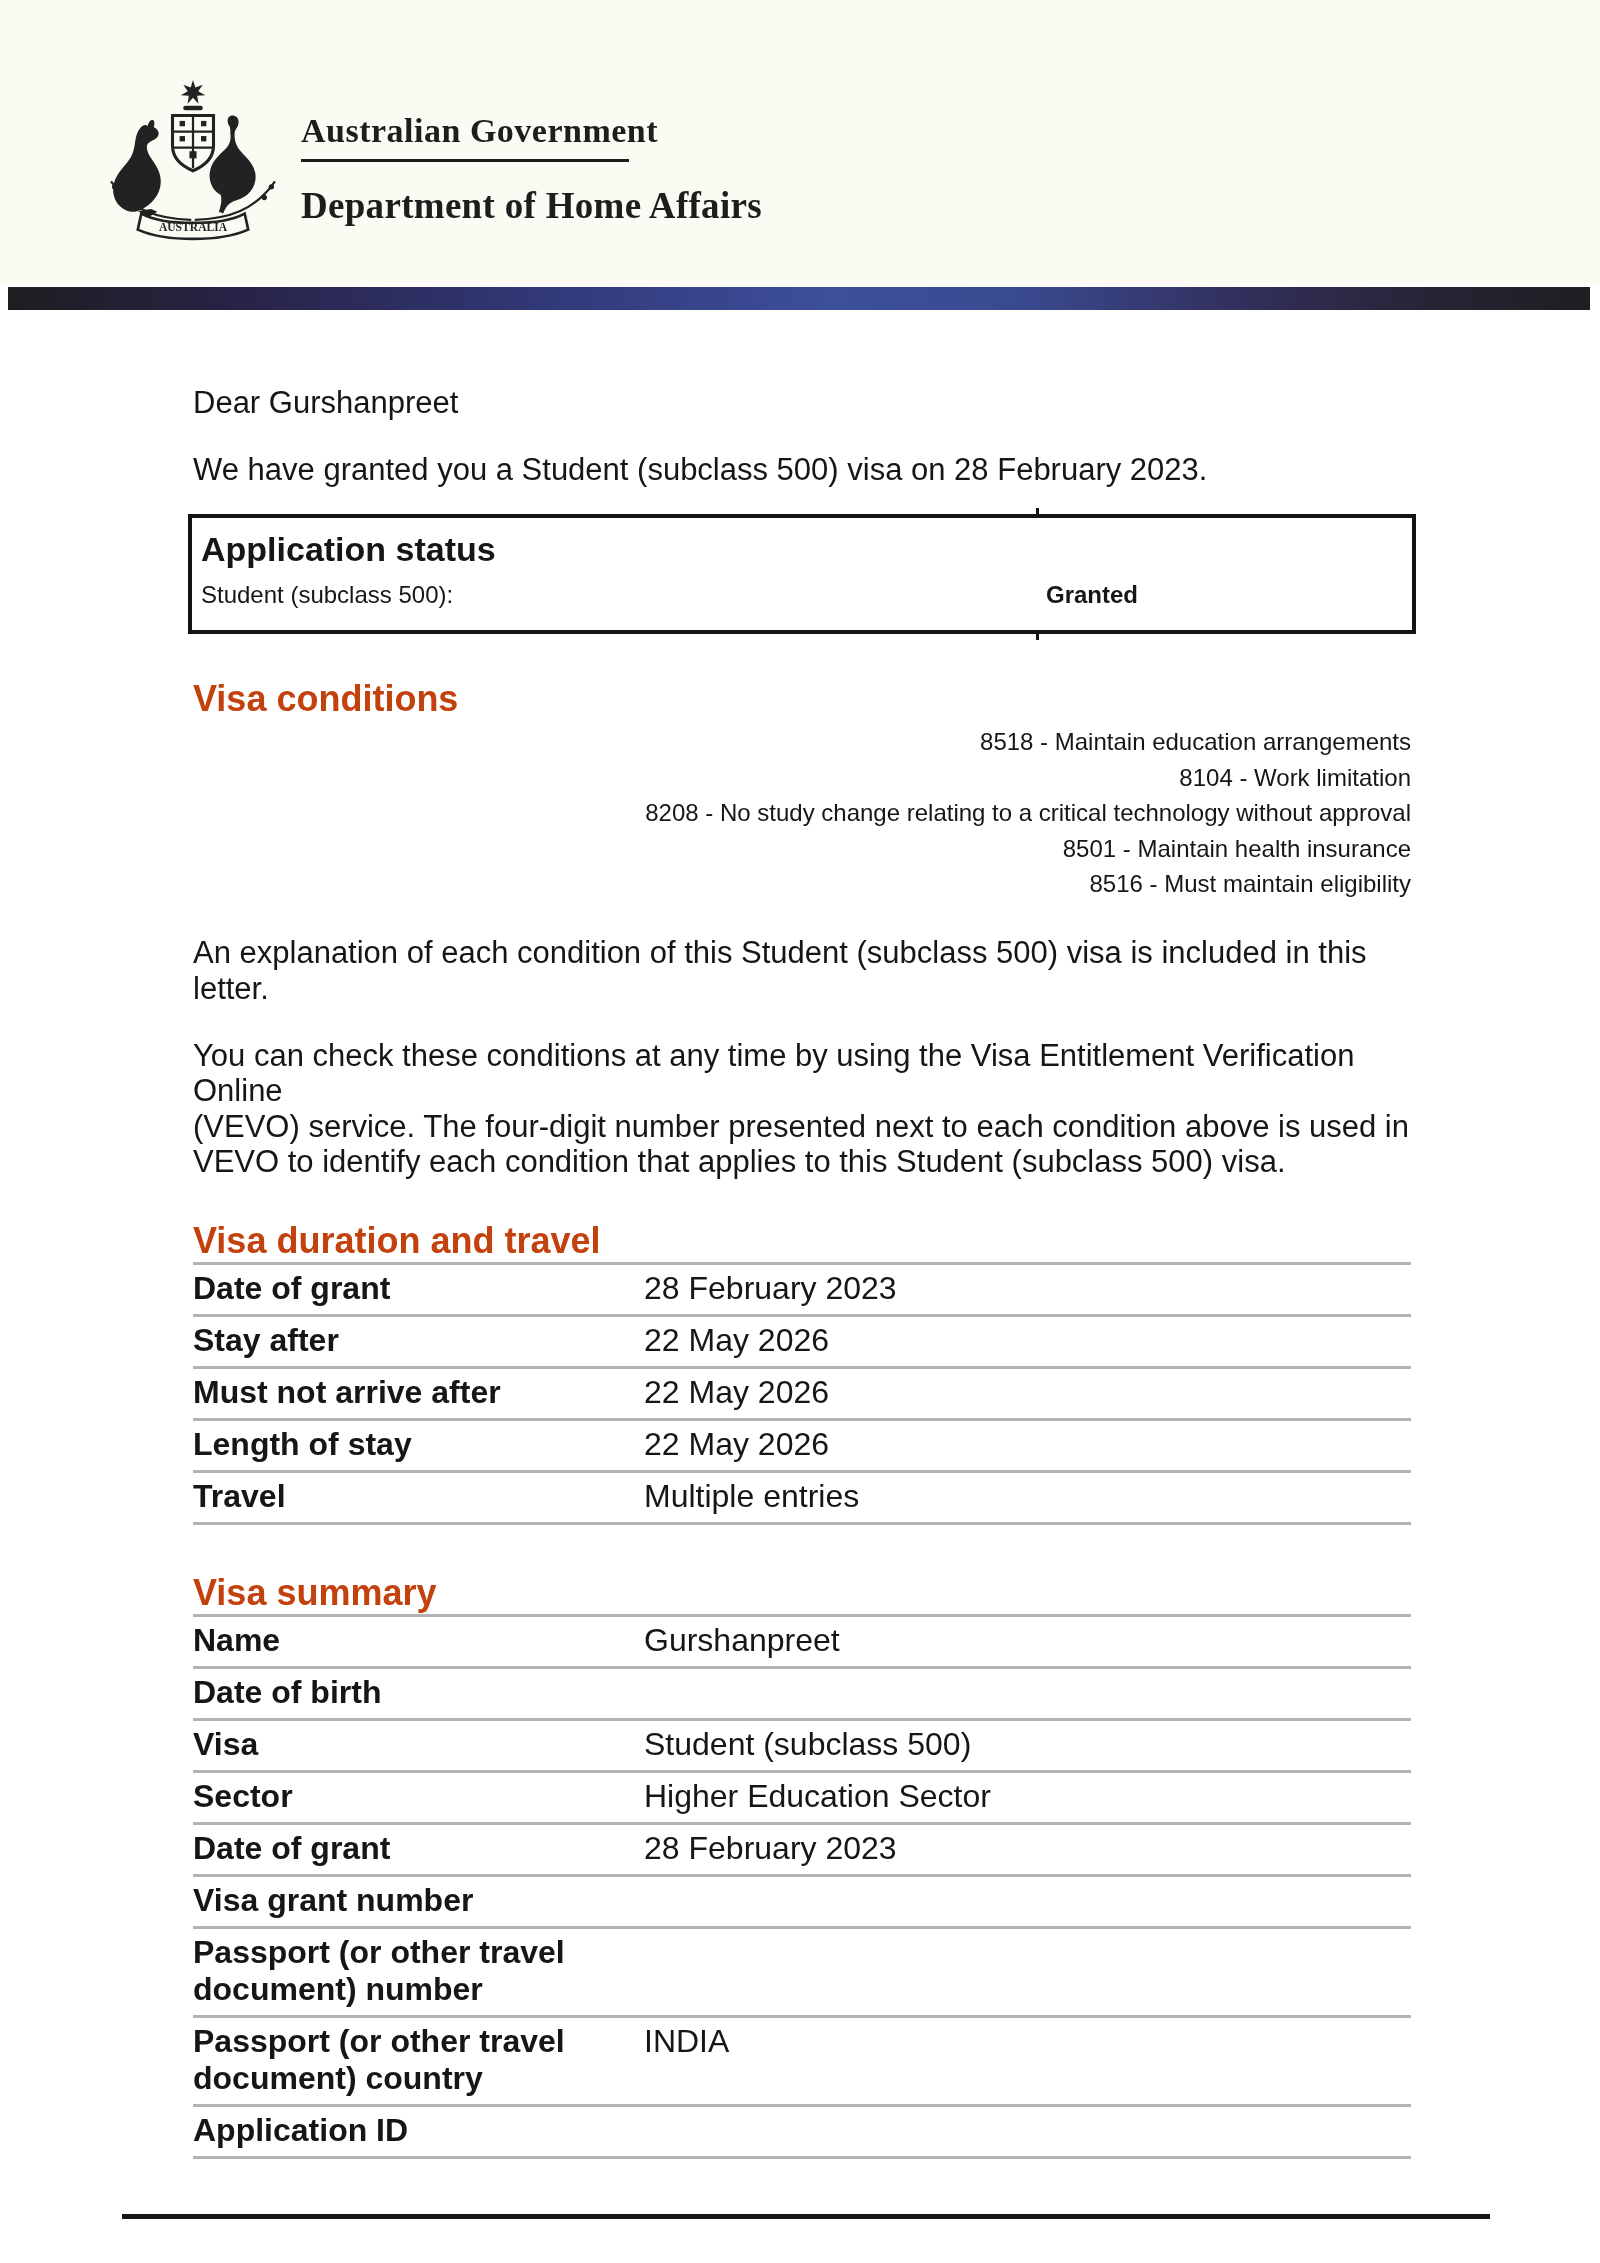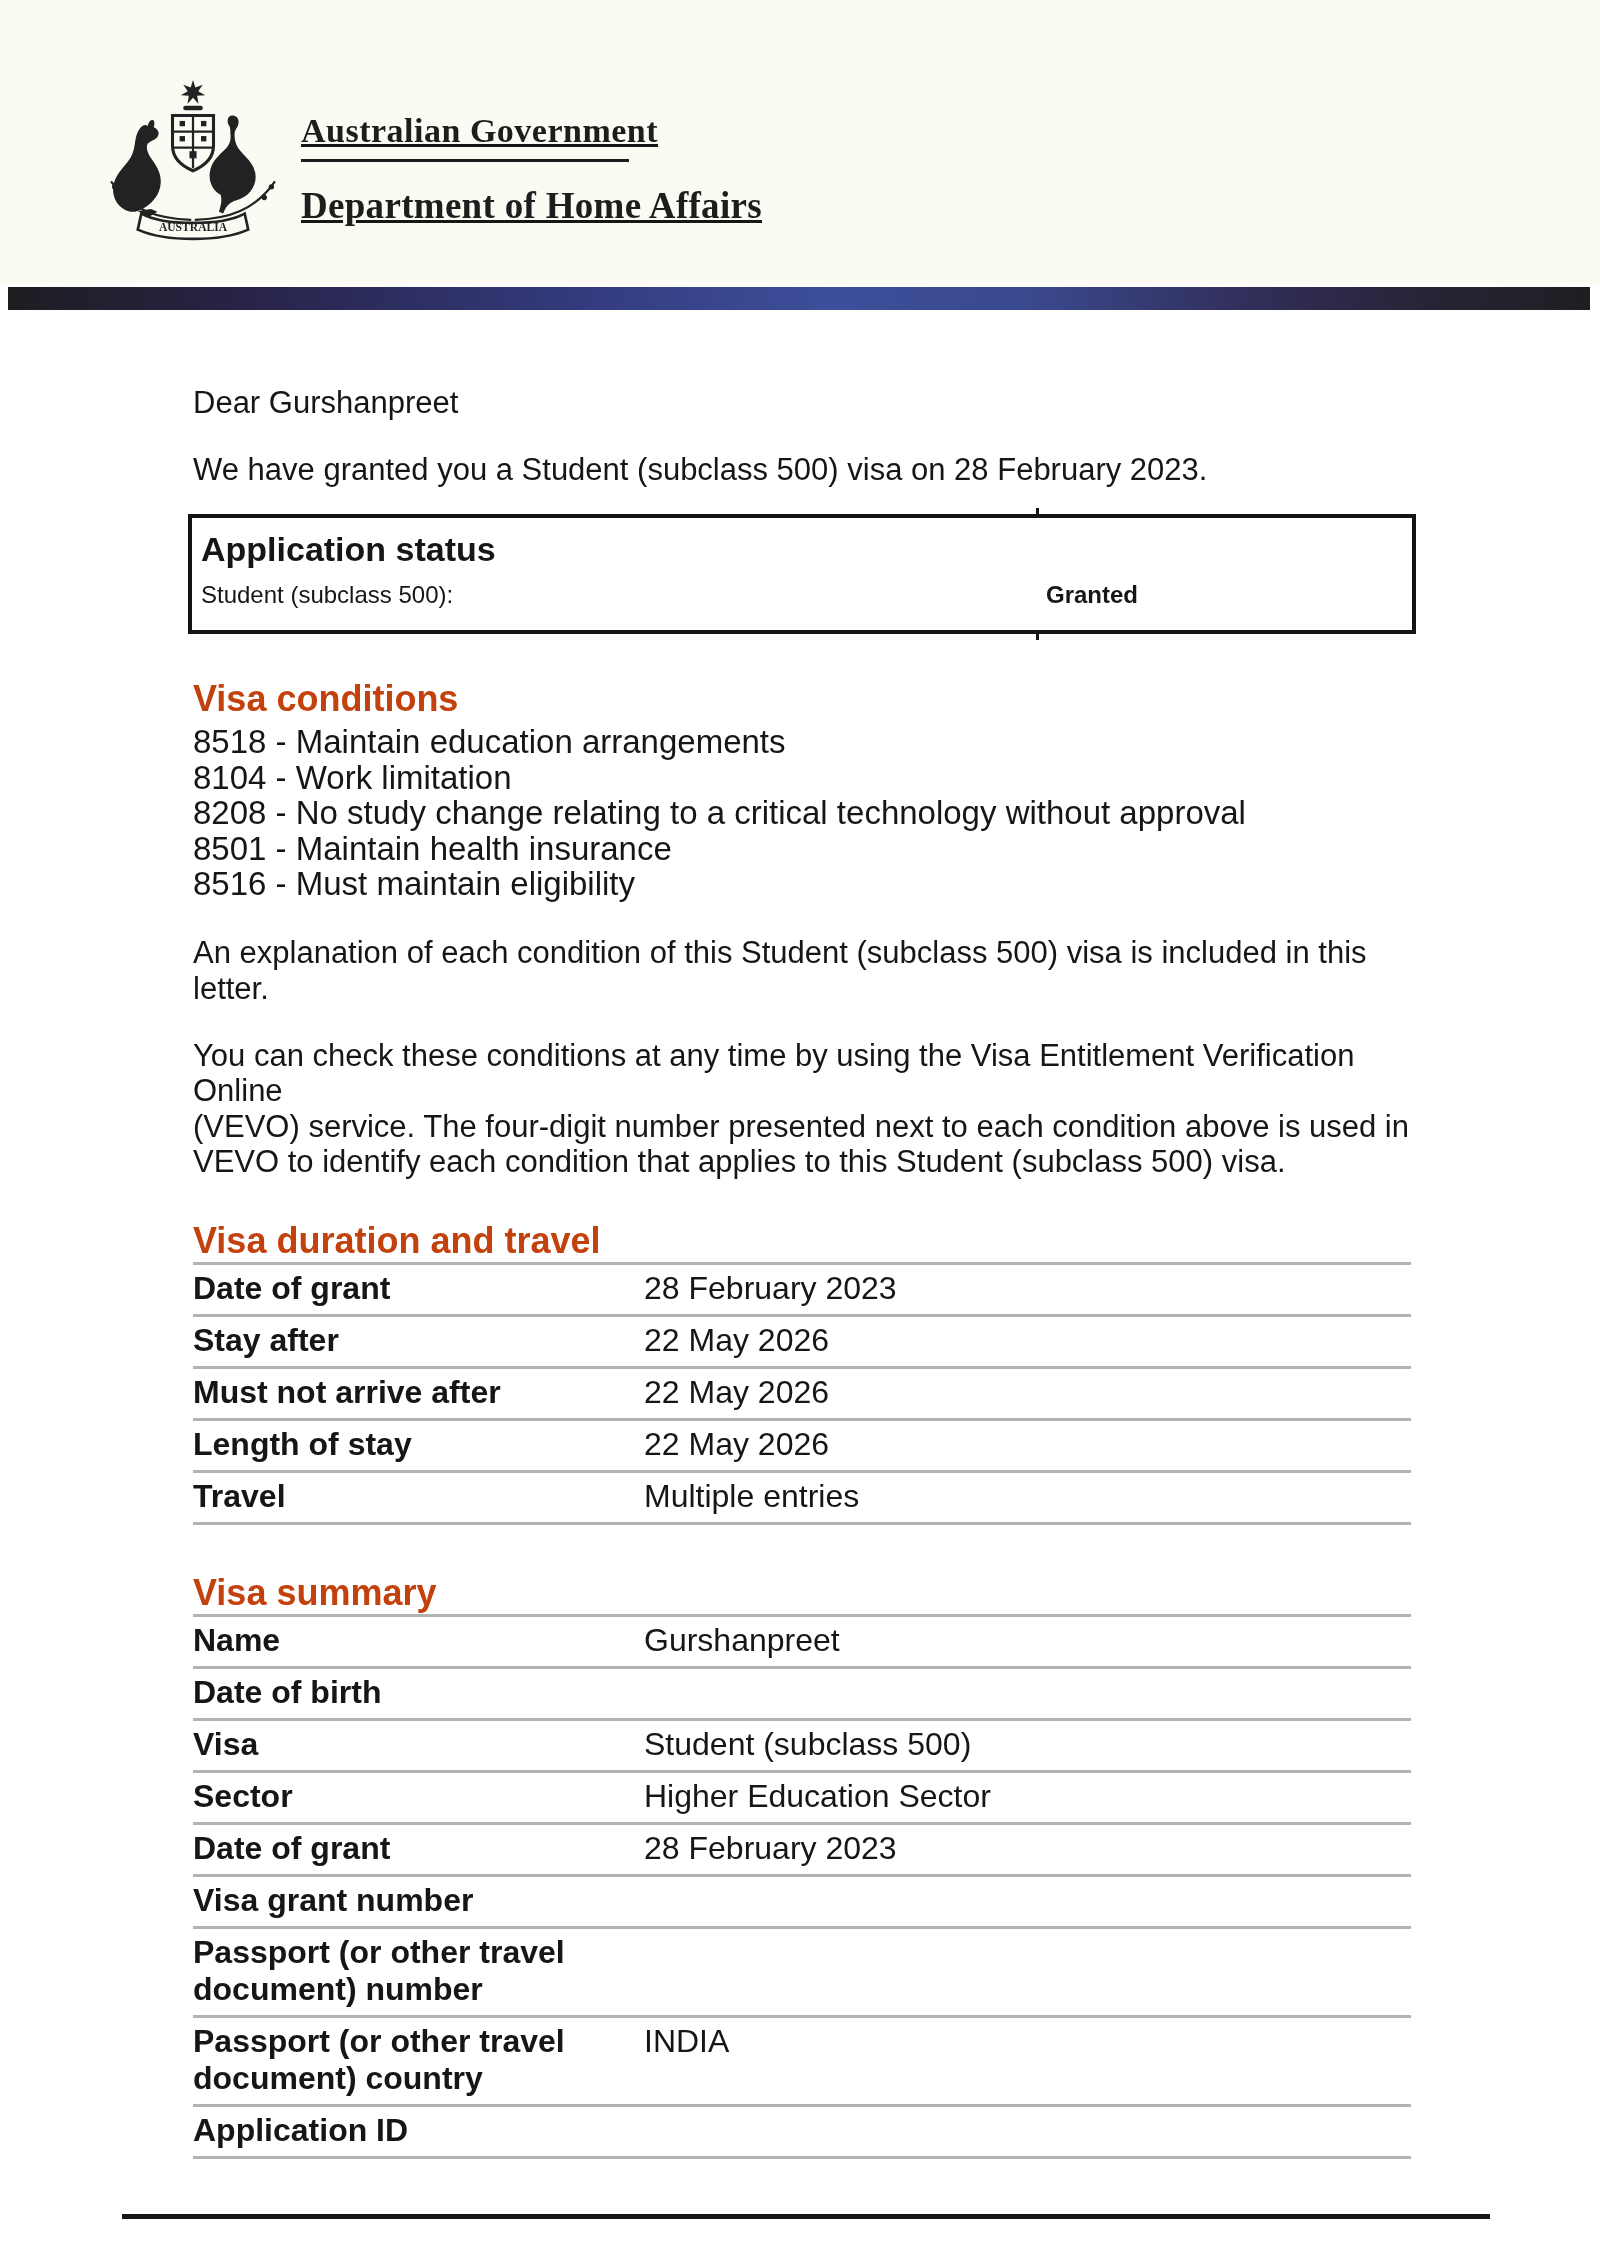--- a/index.html
+++ b/index.html
@@ -10,21 +10,21 @@
   }
   
   .header { height:283px; background:#fbfaf3; position:relative; }
   .header-gap { height:4px; background:#fdfdfb; }
   .grad-bar {
     height:23px; margin:0 10px 0 8px;
     background:linear-gradient(90deg,#1e1d20 0%,#282348 15%,#333b7d 36%,
       #3d4f9b 52%,#3a4a90 64%,#322f5c 78%,#282334 90%,#1f1e22 100%);
   }
   .coat { position:absolute; left:95px; top:70px; width:196px; height:182px; }
-  .hdr-text { position:absolute; left:301px; top:112px;text-decoration:underline; }
+  .hdr-text { position:absolute; left:301px; top:112px; }
   .gov-title { font:700 34px "Liberation Serif", serif; color:#1d1d1d; letter-spacing:.5px; }
   .gov-rule { width:328px; height:3px; background:#1d1d1d; margin-top:9px; }
   .dept-title { font:700 37px "Liberation Serif", serif; color:#1d1d1d; margin-top:22px; letter-spacing:.3px; }
   
   .content { margin:0 189px 0 193px; }
   .body-text { font-size:31px; line-height:36px; margin:0; }
   .greeting { margin-top:75px; }
   .intro { margin-top:31px; }
   
   .status-box {
@@ -35,21 +35,21 @@
   .status-row { font-size:24px; line-height:46px; position:relative; }
   .status-value { position:absolute; left:845px; top:0; font-weight:700; }
   .tick { position:absolute; width:3px; height:7px; background:#141414; left:844px; }
   .tick-t { top:-10px; } .tick-b { bottom:-10px; }
   
   h2 { font-size:36px; font-weight:700; margin:0; line-height:42px; color:#c2410c; }
   .h-conditions { margin-top:44px; }
   .h-duration { margin-top:40px; }
   .h-summary { margin-top:47px; }
   
-  .conditions { list-style:none; margin:4px 0 0; padding:0; font-size:33px; line-height:35.5px; }
+  .conditions { list-style:none; margin:4px 0 0; padding:0; font-size:24px; line-height:35.5px;text-align:right; }
   .p-explain { margin-top:33px; }
   .p-vevo { margin-top:31px; white-space:pre-line; line-height:35.5px; }
   
   .kv-table { border-bottom:3px solid #b3b3b3; }
   .kv-row {
     display:grid; grid-template-columns:451px 1fr;
     border-top:3px solid #b3b3b3; padding:5px 0 7px;
     font-size:32px; line-height:37px;
   }
   .kv-label { font-weight:700; white-space:pre-line; }

